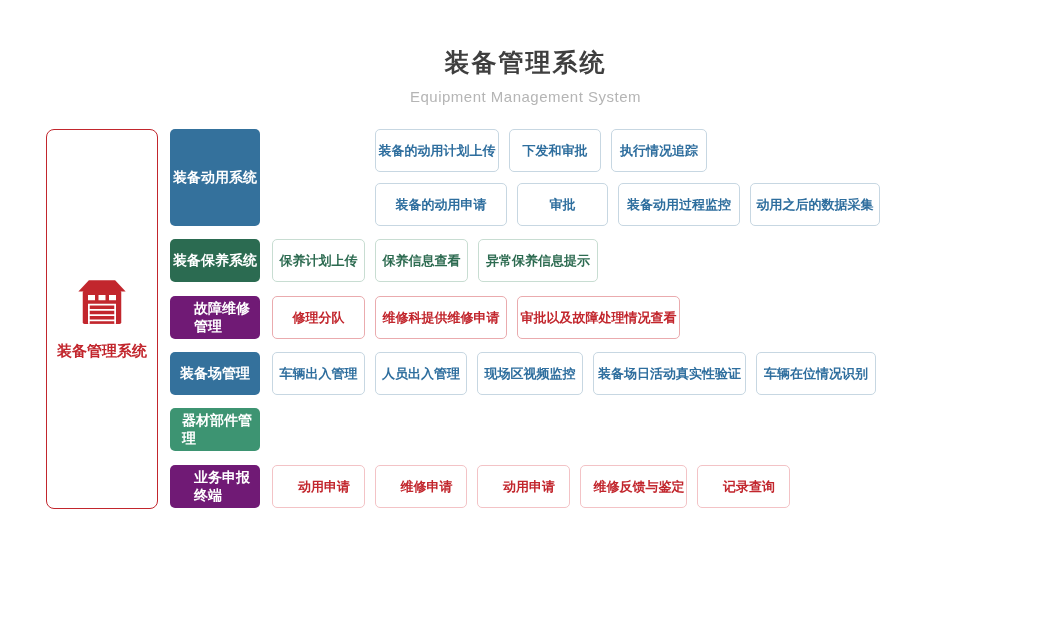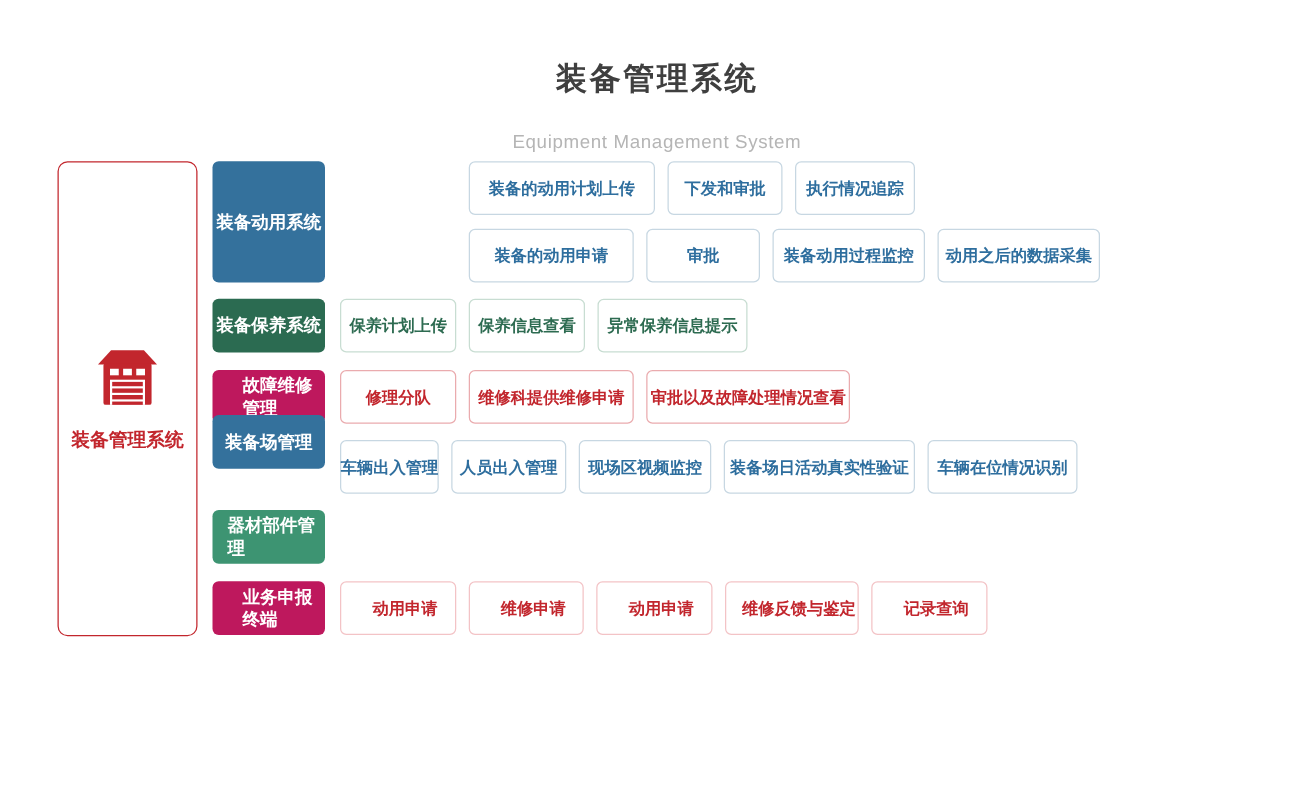--- a/index.html
+++ b/index.html
@@ -3,37 +3,37 @@
 <meta charset="utf-8">
 <style>
   * { margin:0; padding:0; box-sizing:border-box; }
   html,body { width:1051px; height:636px; background:#ffffff; overflow:hidden;
               font-family:"Liberation Sans","DejaVu Sans",sans-serif; }
   .stage { position:relative; width:1051px; height:636px; }
 
   
   .header { position:absolute; top:46px; left:0; width:100%; text-align:center; }
   .title { font-size:25px; font-weight:bold; color:#3f3f3f; letter-spacing:2px; }
-  .subtitle { margin-top:26px; font-size:15px; color:#b5b5b5; letter-spacing:0.5px; }
+  .subtitle { margin-top:9px; font-size:15px; color:#b5b5b5; letter-spacing:0.5px; }
 
   
   .root-box { position:absolute; left:46px; top:129px; width:112px; height:380px;
               border:1px solid #c2262d; border-radius:8px; background:#fff;
               display:flex; flex-direction:column; align-items:center; justify-content:center; gap:11px; }
   .root-label { color:#c2262d; font-weight:bold; font-size:15px; white-space:nowrap; }
 
   
   .cat { position:absolute; left:170px; width:90px; border-radius:5px;
          display:flex; align-items:center; justify-content:center;
          color:#ffffff; font-weight:bold; font-size:14px; }
   .h1x { height:43px; } .h2x { height:97px; }
   .bg-blue  { background:#34719c; }
   .bg-dgreen{ background:#2b6b51; }
   .bg-green { background:#3d9472;padding-left:12px; }
-  .bg-red   { background:#be185d;padding-left:24px; }
+  .bg-red   { background:#701a75;padding-left:24px; }
 
   
   .row { position:absolute; left:272px; height:43px; display:flex; gap:10px; }
   .node { height:43px; border-radius:5px; background:#fff; border:1px solid #ccc;
           display:flex; align-items:center; justify-content:center;
           font-weight:bold; font-size:13px; white-space:nowrap; }
   .node.filled { border:none; color:#fff; font-size:14px; }
   .t-blue  { color:#2e6e9e; border-color:#c7d7e2; }
   .t-dgreen{ color:#2d6b51; border-color:#c8ddd2; }
   .t-green { color:#3d9472; border-color:#c8ddd2; }
@@ -70,33 +70,33 @@
 
   <div class="cat bg-blue h2x" style="top:129px">
       <span>装备动用系统</span>
     </div>
   <div class="cat bg-dgreen h1x" style="top:239px">
       <span>装备保养系统</span>
     </div>
   <div class="cat bg-red h1x" style="top:296px">
       <span>故障维修管理</span>
     </div>
-  <div class="cat bg-blue h1x" style="top:332px">
+  <div class="cat bg-blue h1x" style="top:352px">
       <span>装备场管理</span>
     </div>
   <div class="cat bg-green h1x" style="top:408px">
       <span>器材部件管理</span>
     </div>
   <div class="cat bg-red h1x" style="top:465px">
       <span>业务申报终端</span>
     </div>
 
   <div class="row" style="top:129px">
     <div class="node filled bg-blue" style="width:93px">计划管理</div>
-    <div class="node t-blue" style="width:149px">装备的动用计划上传</div>
+    <div class="node t-blue" style="width:124px">装备的动用计划上传</div>
     <div class="node t-blue" style="width:92px">下发和审批</div>
     <div class="node t-blue" style="width:96px">执行情况追踪</div>
   </div>
 
   <div class="row" style="top:183px">
     <div class="node filled bg-blue" style="width:93px">动用监控</div>
     <div class="node t-blue" style="width:132px">装备的动用申请</div>
     <div class="node t-blue" style="width:91px">审批</div>
     <div class="node t-blue" style="width:122px">装备动用过程监控</div>
     <div class="node t-blue" style="width:130px">动用之后的数据采集</div>
@@ -108,21 +108,21 @@
     <div class="node t-dgreen" style="width:120px">异常保养信息提示</div>
   </div>
 
   <div class="row" style="top:296px">
     <div class="node t-red" style="width:93px">修理分队</div>
     <div class="node t-red" style="width:132px">维修科提供维修申请</div>
     <div class="node t-red" style="width:163px">审批以及故障处理情况查看</div>
   </div>
 
   <div class="row" style="top:352px">
-    <div class="node t-blue" style="width:79px">车辆出入管理</div>
+    <div class="node t-blue" style="width:93px">车辆出入管理</div>
     <div class="node t-blue" style="width:92px">人员出入管理</div>
     <div class="node t-blue" style="width:106px">现场区视频监控</div>
     <div class="node t-blue" style="width:153px">装备场日活动真实性验证</div>
     <div class="node t-blue" style="width:120px">车辆在位情况识别</div>
   </div>
 
 
   <div class="row" style="top:465px">
     <div class="node t-pink" style="width:93px">动用申请</div>
     <div class="node t-pink" style="width:92px">维修申请</div>

